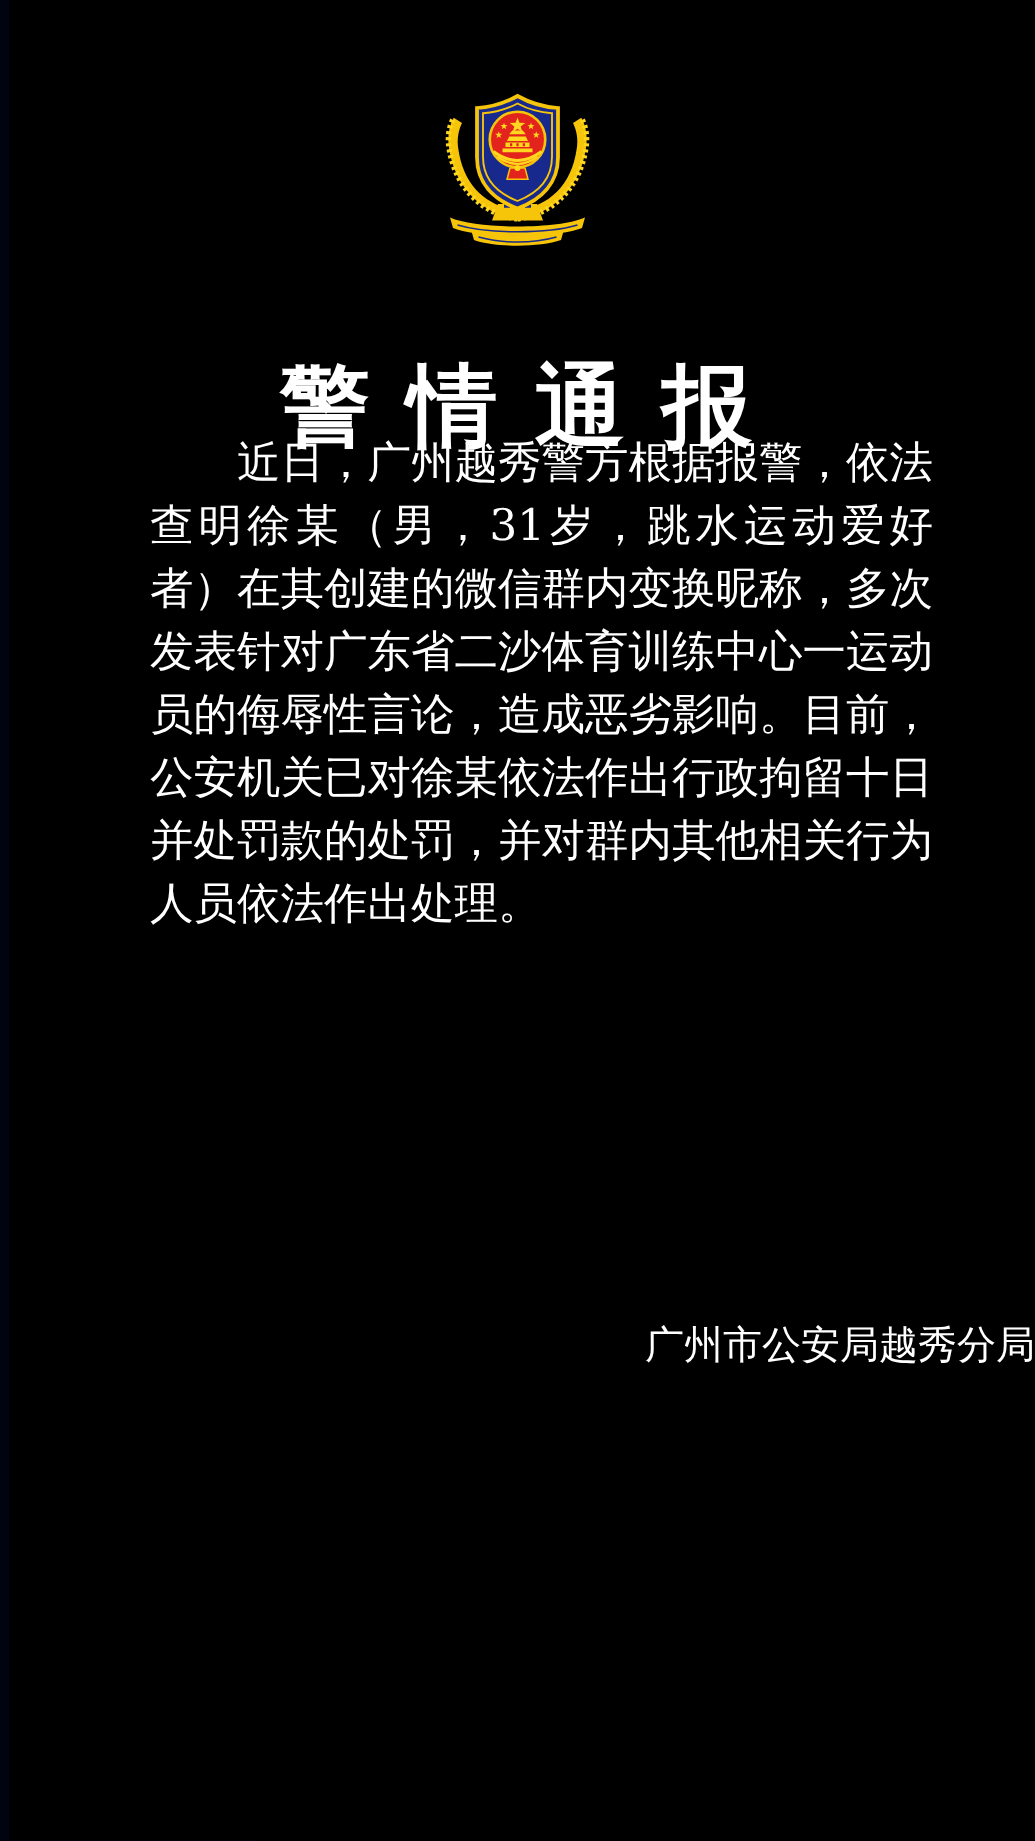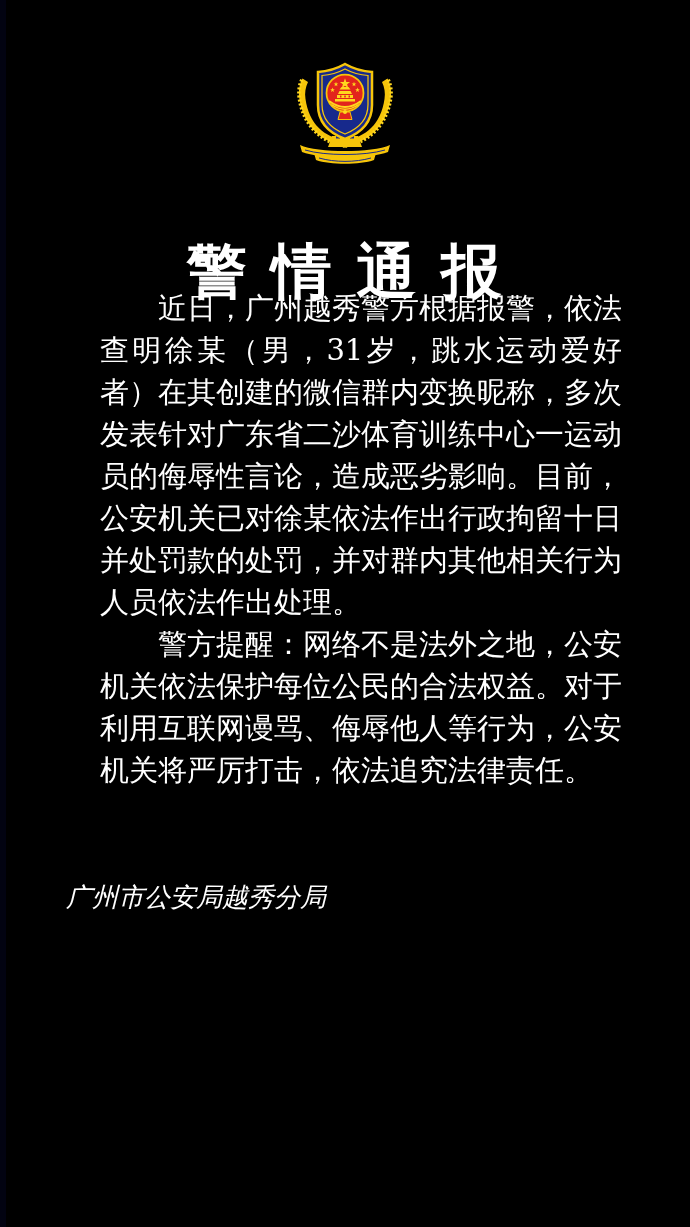--- a/index.html
+++ b/index.html
@@ -57,24 +57,23 @@
     margin: 0;
     text-indent: 2em;
   }
   .sign-block {
     position: absolute;
     top: 884px;
     left: 0;
     width: 100%;
     box-sizing: border-box;
     padding-left: 66px;
-    text-align: left;
+    text-align: right;
     font-size: 26px;
     line-height: 26px;
-    font-style: italic;
   }
   .sign-block .date-line {
     margin-top: 21px;
   }
 </style>
 </head>
 <body>
 
 <div class="page">
   <div class="edge-shade"></div>
@@ -122,19 +121,18 @@
 
       <path d="M100 104 L120 104 L124 119 L96 119 Z" fill="#e2241c" stroke="#f6c50a" stroke-width="2"></path>
       <circle cx="110" cy="104" r="4" fill="#ffd71e"></circle>
     </svg>
   </div>
 
   <h1 class="title">警 情 通 报</h1>
 
   <div class="body-text">
     <p>近日，广州越秀警方根据报警，依法查明徐某（男，31岁，跳水运动爱好者）在其创建的微信群内变换昵称，多次发表针对广东省二沙体育训练中心一运动员的侮辱性言论，造成恶劣影响。目前，公安机关已对徐某依法作出行政拘留十日并处罚款的处罚，并对群内其他相关行为人员依法作出处理。</p>
-    <p>警方提醒：网络不是法外之地，公安机关依法保护每位公民的合法权益。对于利用互联网谩骂、侮辱他人等行为，公安机关将严厉打击，依法追究法律责任。</p>
   </div>
 
   <div class="sign-block">
     <div>广州市公安局越秀分局</div>
   </div>
 </div>
 
 </body></html>

